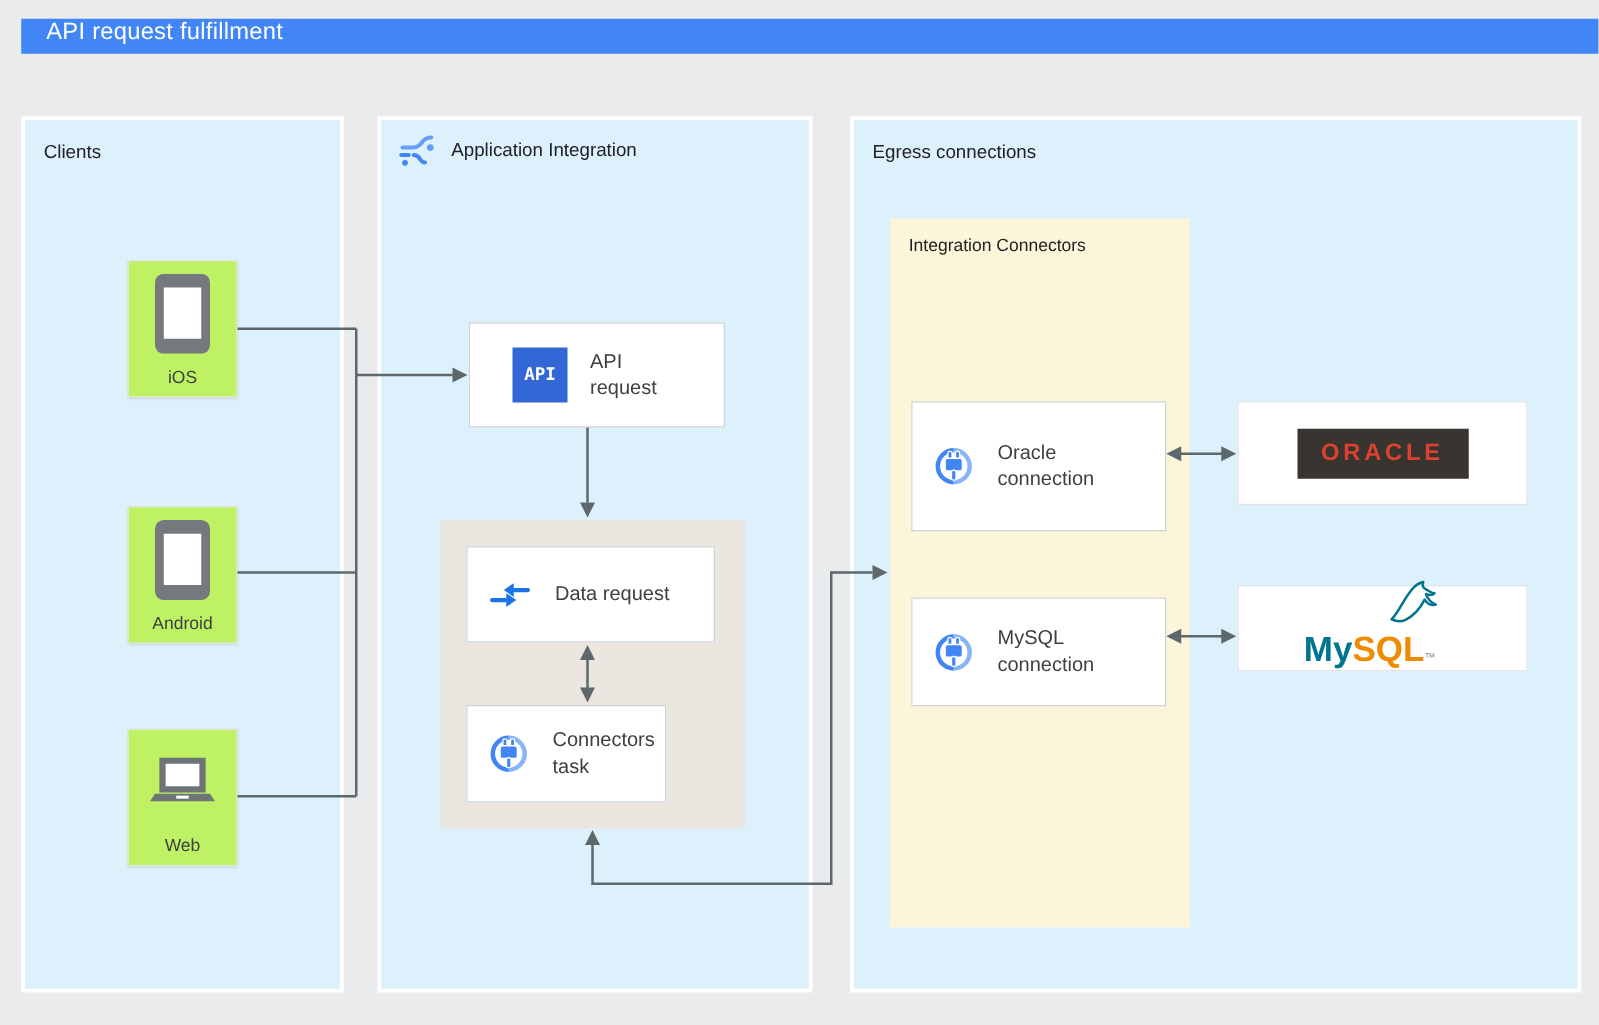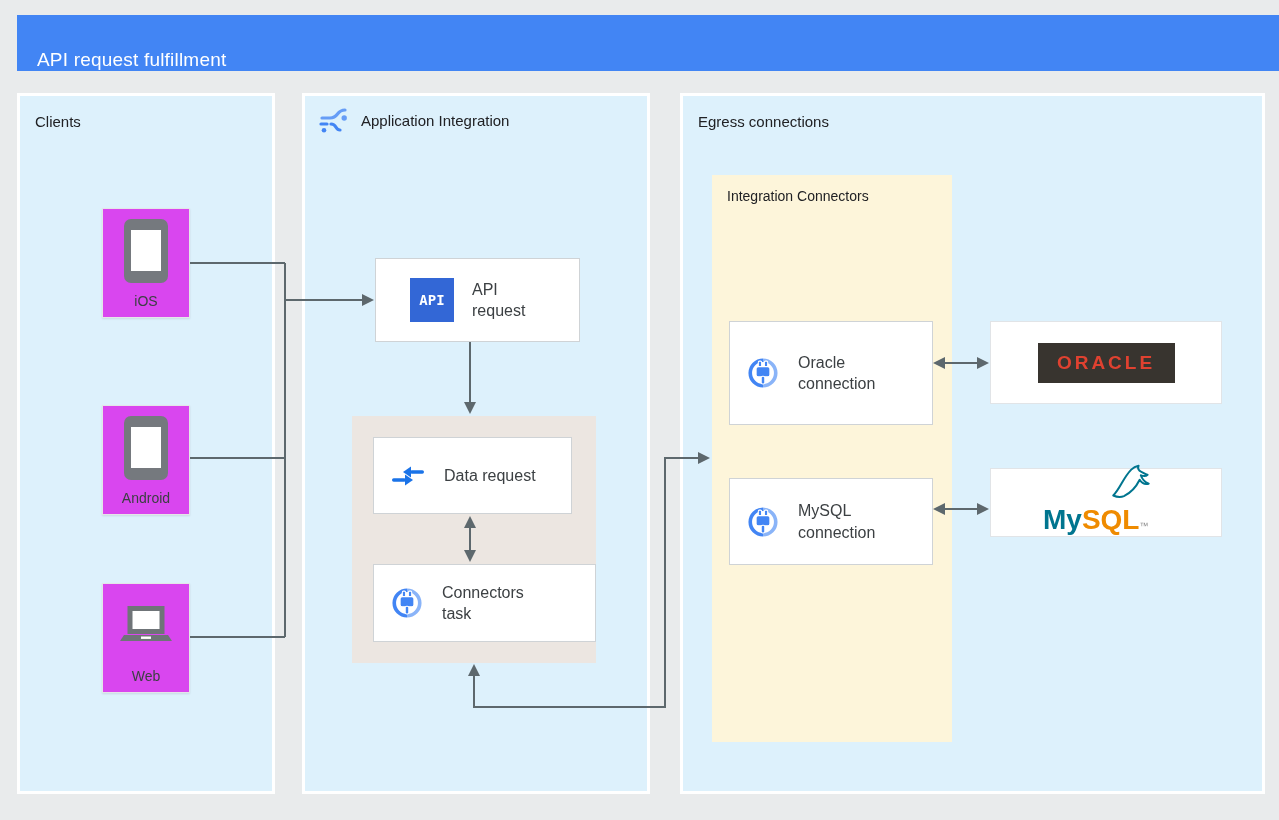--- a/index.html
+++ b/index.html
@@ -3,39 +3,39 @@
 <meta charset="utf-8">
 <style>
   * { box-sizing: border-box; margin: 0; padding: 0; }
   html,body { background:#e9ebec; }
   #canvas {
     position: relative; width: 1279px; height: 820px;
     background:#e9ebec; overflow:hidden;
     font-family:"Liberation Sans", sans-serif;
   }
   .header-bar {
-    position:absolute; left:17px; top:15px; width:1262px; height:56px;
-    background:#4285f4; display:flex; align-items:flex-end;
+    position:absolute; left:17px; top:15px; width:1262px; height:28px;
+    background:#4285f4; display:flex; align-items:flex-start;
   }
   .header-title { color:#ffffff; font-size:19px; padding-left:20px; letter-spacing:.2px; }
 
   .panel {
     position:absolute; background:#ddf1fc; outline:3px solid #ffffff;
   }
   .panel.clients { left:20px; top:96px; width:252px; height:695px; }
   .panel.appint  { left:305px; top:96px; width:342px; height:695px; }
   .panel.egress  { left:683px; top:96px; width:579px; height:695px; }
 
   .panel-label { position:absolute; left:15px; top:17px; font-size:15px; color:#202124; }
 
   .appint-header { position:absolute; left:12px; top:8px; display:flex; align-items:center; gap:12px; }
   .appint-header .panel-label-inline { font-size:15px; color:#202124; }
 
   .client-box {
-    position:absolute; left:82px; width:88px; height:110px; background:#d946ef;
+    position:absolute; left:82px; width:88px; height:110px; background:#bef264;
     border:1px solid #e4e6e8; box-shadow:0 1px 2px rgba(0,0,0,.10);
     display:flex; flex-direction:column; align-items:center;
     justify-content:space-between; padding:10px 0 8px;
   }
   .client-box.ios     { top:112px; }
   .client-box.android { top:309px; }
   .client-box.web     { top:487px; padding-top:22px; }
   .client-label { font-size:14px; color:#3c4043; }
 
   .subpanel-grey {
@@ -47,21 +47,21 @@
   .subpanel-label { position:absolute; left:15px; top:13px; font-size:14px; color:#202124; }
 
   .node {
     position:absolute; background:#fff; border:1px solid #cfd3d6;
     display:flex; align-items:center; gap:18px; padding-left:34px;
   }
   .node-label { font-size:16px; color:#3c4043; line-height:1.32; }
 
   .node.api-trigger      { left:70px; top:162px; width:205px; height:84px; }
   .node.data-mapping     { left:68px; top:341px; width:199px; height:77px; padding-left:16px; }
-  .node.connectors-task  { left:68px; top:468px; width:223px; height:78px; padding-left:16px; }
+  .node.connectors-task  { left:68px; top:468px; width:160px; height:78px; padding-left:16px; }
   .node.oracle-conn      { left:46px; top:225px; width:204px; height:104px; padding-left:16px; }
   .node.mysql-conn       { left:46px; top:370px; width:204px; height:87px; padding-left:16px;margin-top:12px; }
 
   .lbl-w80  { width:80px; }
   .lbl-w104 { width:104px; }
   .lbl-w120 { width:124px; }
 
   .api-badge {
     width:44px; height:44px; background:#3367d6; flex:none;
     display:flex; align-items:center; justify-content:center;

